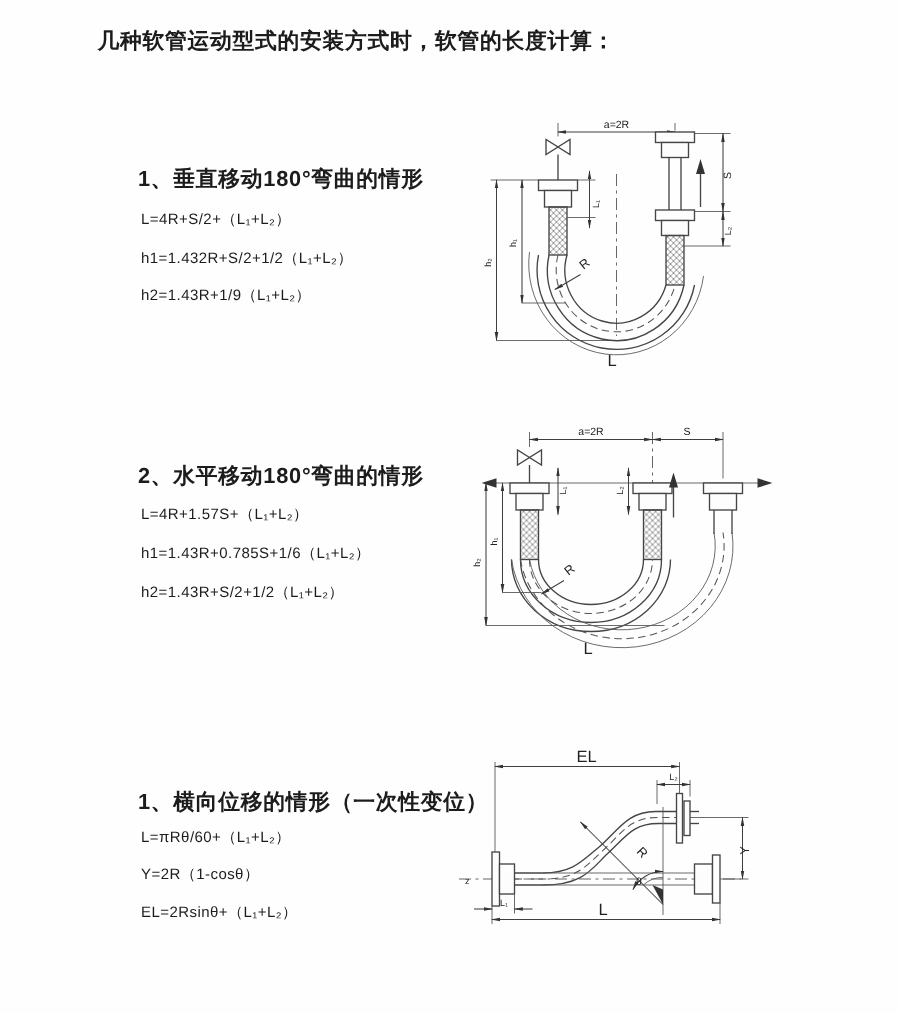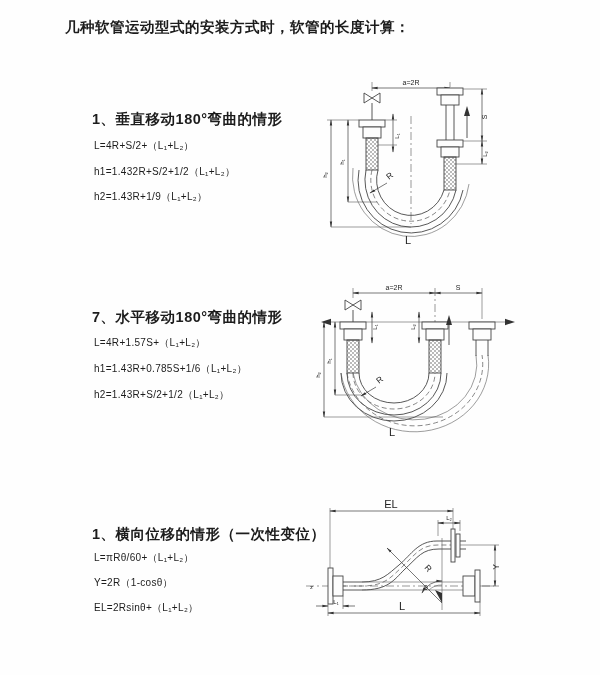--- a/index.html
+++ b/index.html
@@ -26,21 +26,21 @@
 </head>
 <body>
 
 <div class="abs title">几种软管运动型式的安装方式时，软管的长度计算：</div>
 
 <div class="abs sec-head" style="top:110px">1、垂直移动180°弯曲的情形</div>
 <div class="abs formula" style="top:139px">L=4R+S/2+（L₁+L₂）</div>
 <div class="abs formula" style="top:165px">h1=1.432R+S/2+1/2（L₁+L₂）</div>
 <div class="abs formula" style="top:190px">h2=1.43R+1/9（L₁+L₂）</div>
 
-<div class="abs sec-head" style="top:308px">7、水平移动180°弯曲的情形</div>
+<div class="abs sec-head" style="top:308px">2、水平移动180°弯曲的情形</div>
 <div class="abs formula" style="top:336px">L=4R+1.57S+（L₁+L₂）</div>
 <div class="abs formula" style="top:362px">h1=1.43R+0.785S+1/6（L₁+L₂）</div>
 <div class="abs formula" style="top:388px">h2=1.43R+S/2+1/2（L₁+L₂）</div>
 
 <div class="abs sec-head" style="top:525px">1、横向位移的情形（一次性变位）</div>
 <div class="abs formula" style="top:551px">L=πRθ/60+（L₁+L₂）</div>
 <div class="abs formula" style="top:576px">Y=2R（1-cosθ）</div>
 <div class="abs formula" style="top:601px">EL=2Rsinθ+（L₁+L₂）</div>
 
 <svg style="left:315px;top:72px" width="215" height="188" viewBox="0 0 215 188">

